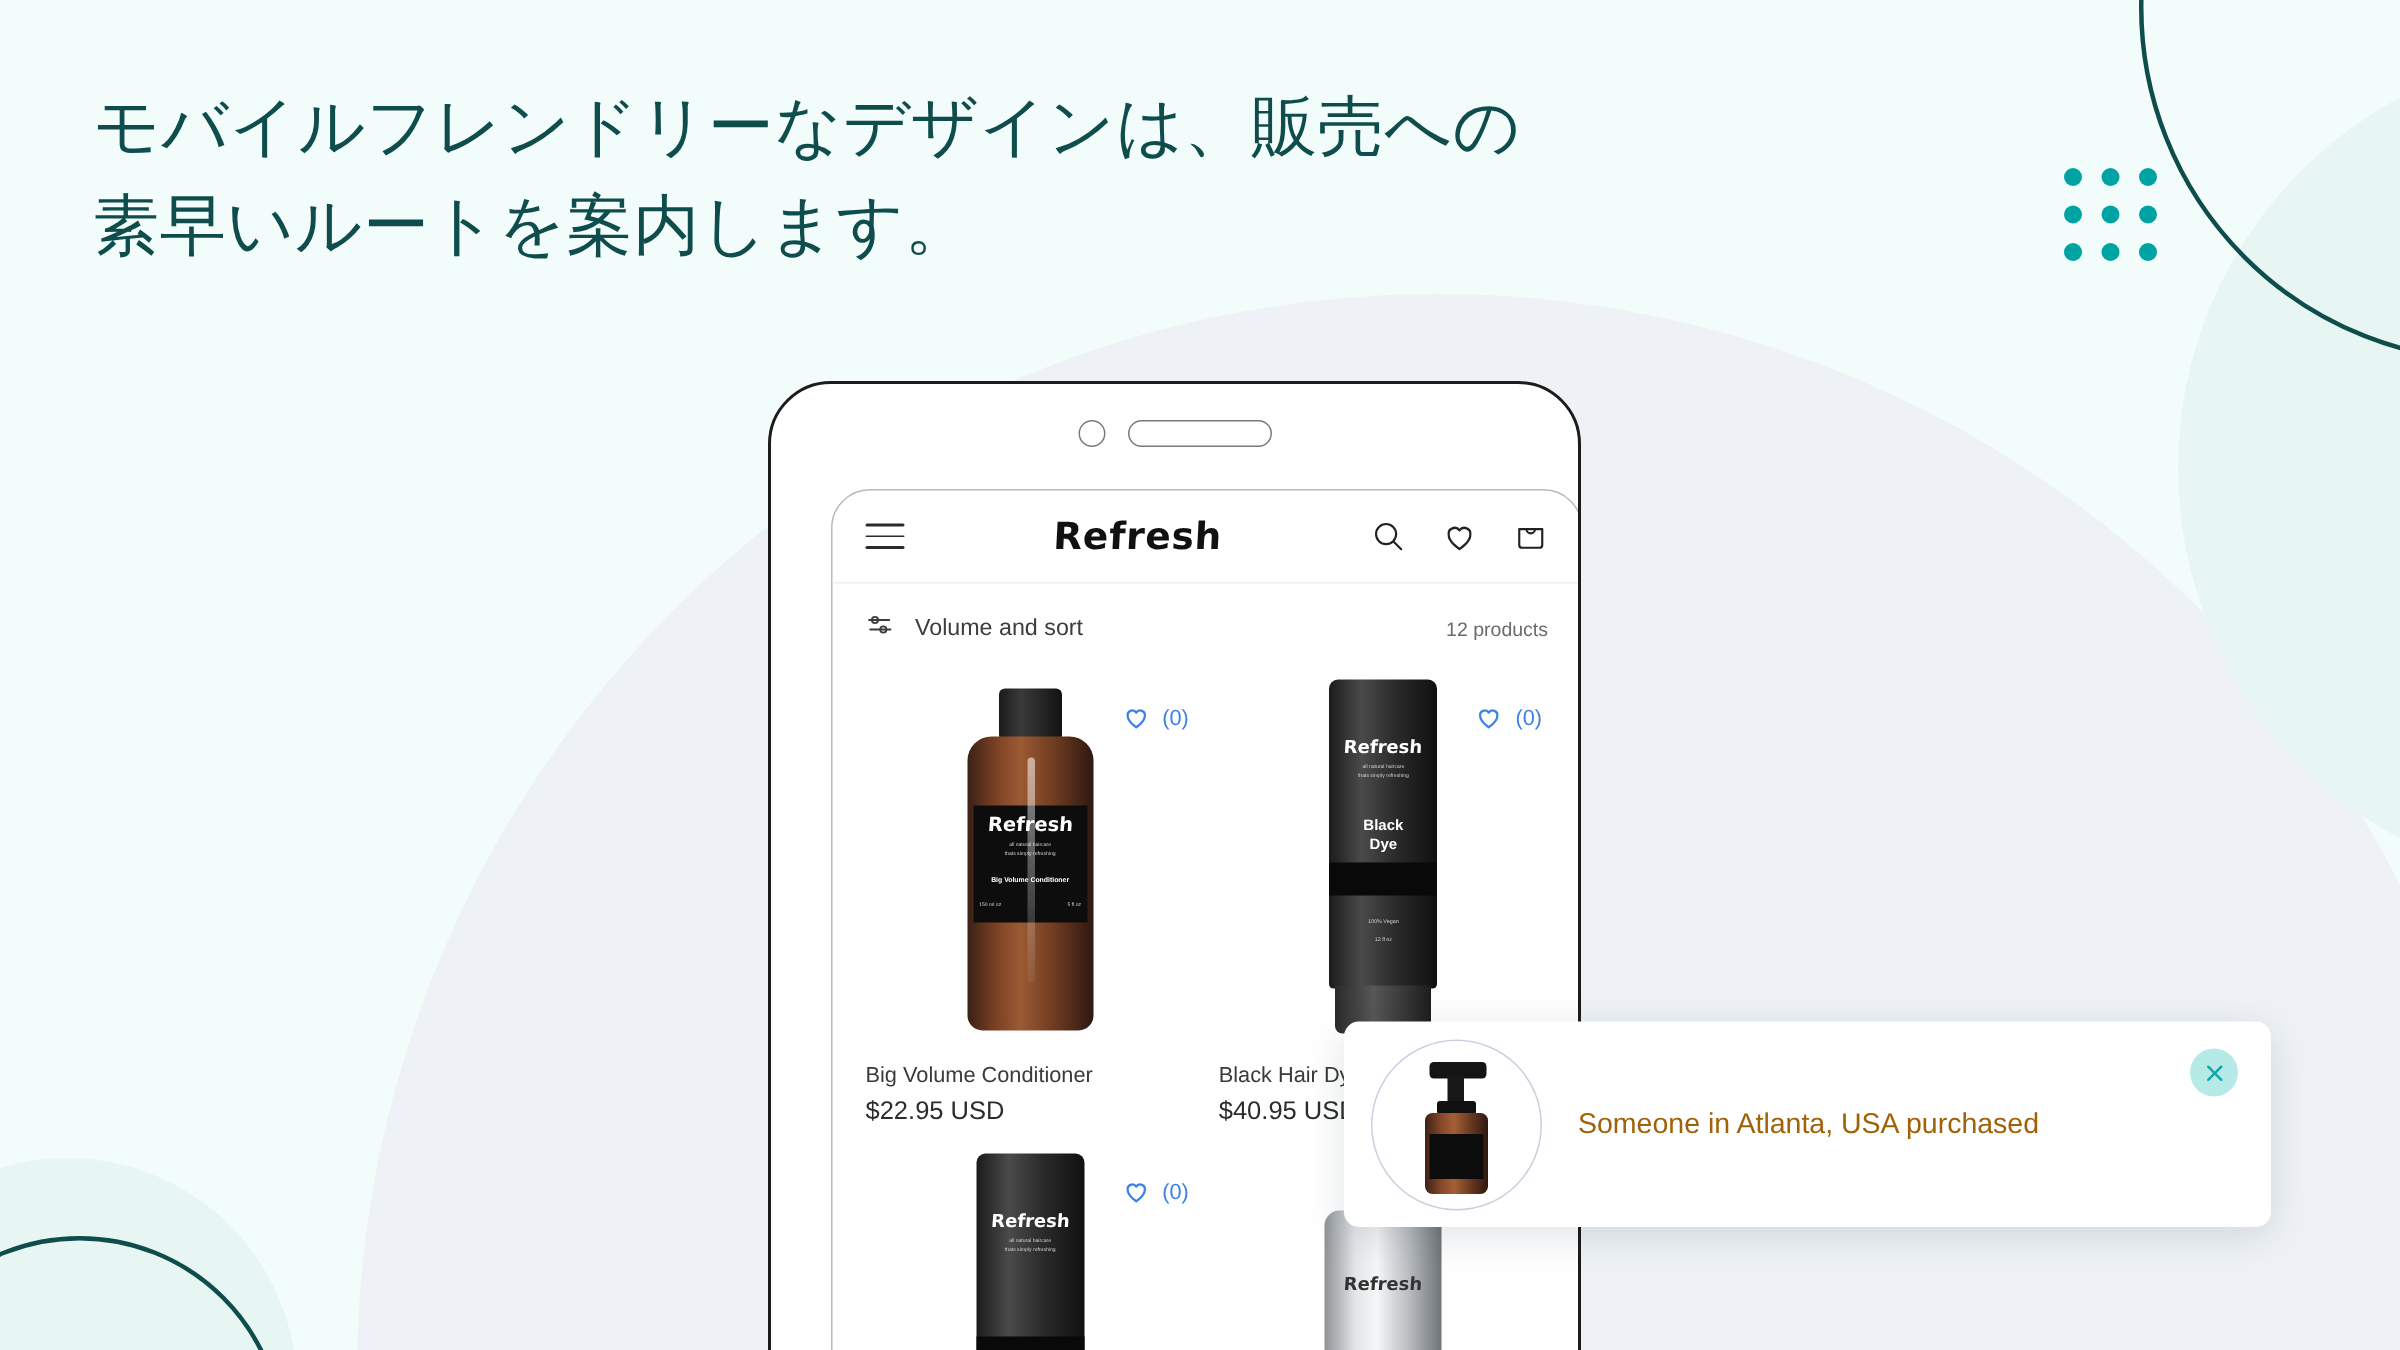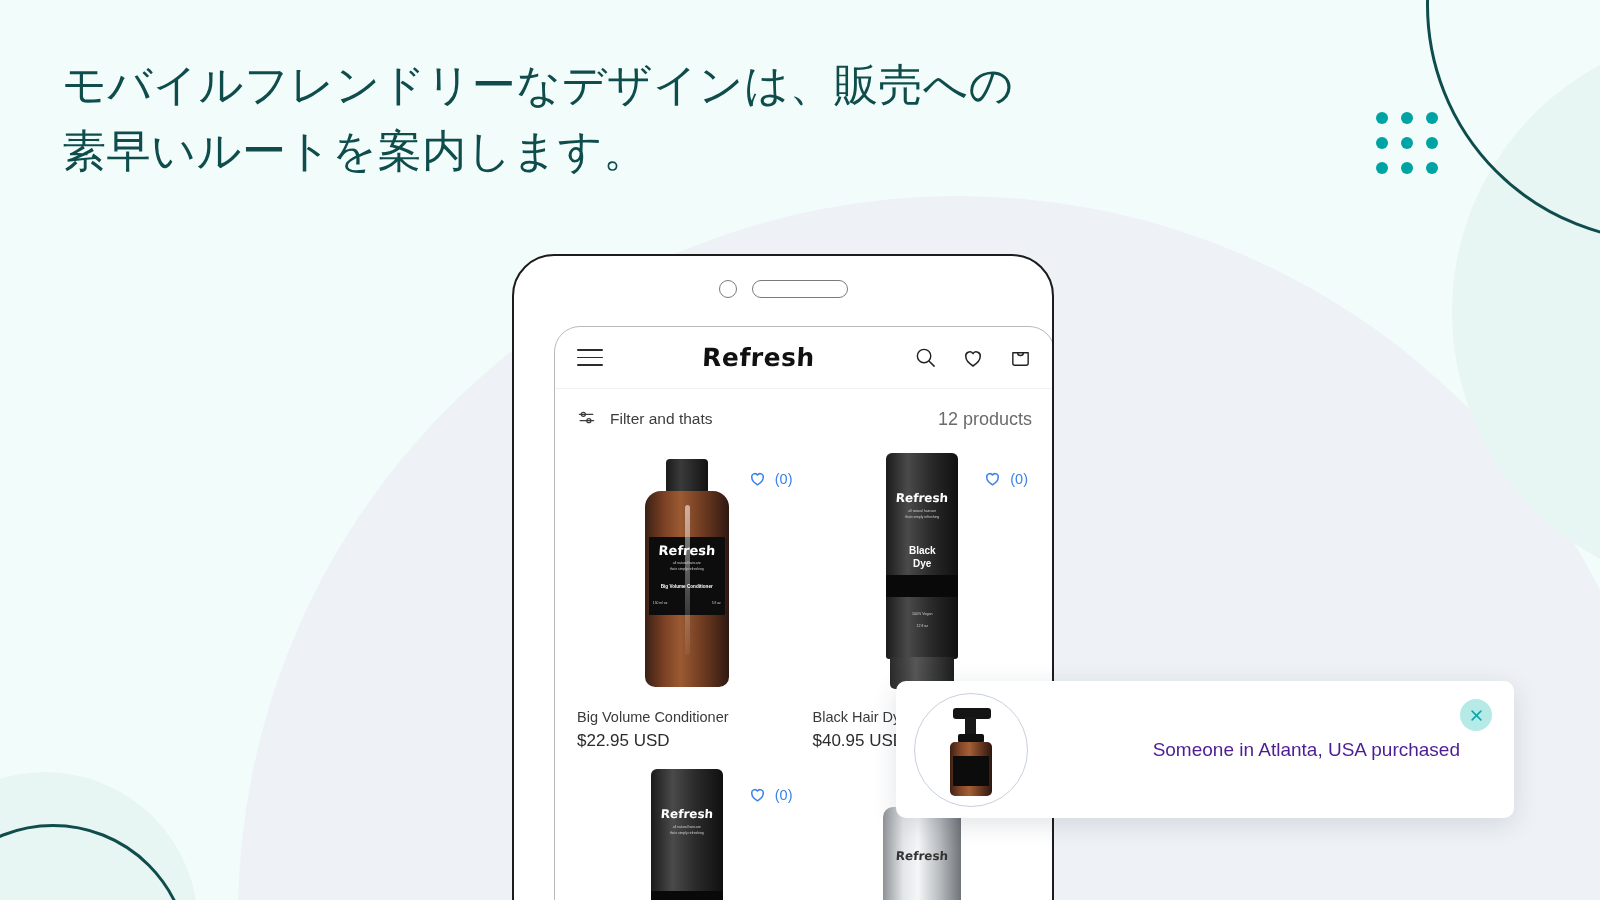--- a/index.html
+++ b/index.html
@@ -123,21 +123,21 @@
   .hdr-icons svg { display:block; }
 
   
   .filter-bar {
     height:60px;
     display:flex; align-items:center; justify-content:space-between;
     padding:0 22px;
   }
   .filter-left { display:flex; align-items:center; gap:14px; }
   .filter-label { font-size:15.5px; color:#3d3d3d; }
-  .product-count { font-size:18px; color:#6b6b6b; }
+  .product-count { font-size:13px; color:#6b6b6b; }
 
   
   .product-grid {
     display:grid;
     grid-template-columns:1fr 1fr;
     column-gap:0; row-gap:0;
     padding:0 14px;
   }
   .product-card { position:relative; padding:4px 8px 14px 8px; }
   .card-media { position:relative; height:246px; }
@@ -258,21 +258,21 @@
   }
   .pump .pump-body {
     position:absolute; left:5px; top:34px; width:42px; height:54px;
     background:linear-gradient(90deg,#3d2116,#86482a 26%,#a45f36 46%,#6b3a21 72%,#2d1710);
     border-radius:5px;
   }
   .pump .pump-label {
     position:absolute; left:8px; top:48px; width:36px; height:30px; background:#0c0c0c;
   }
   .toast-text { flex:1; padding-left:24px; }
-  .toast-line1 { font-size:19px; color:#4c1d95;text-align:right; }
+  .toast-line1 { font-size:19px; color:#a16207; }
   .toast-line2 { font-size:19px; color:#111; font-weight:700; margin-top:9px; }
   .toast-line3 { font-size:16px; color:#a3a8ae; margin-top:10px; }
   .toast-close {
     width:32px; height:32px; border-radius:50%;
     background:#b6eae7;
     display:flex; align-items:center; justify-content:center;
     cursor:pointer; flex:0 0 auto;
     align-self:flex-start; margin-top:18px;
   }
 </style>
@@ -341,21 +341,21 @@
     <div class="filter-bar">
       <div class="filter-left">
         <span>
           <svg width="19" height="19" viewBox="0 0 24 24" fill="none" stroke="#3d3d3d" stroke-width="1.6">
             <line x1="3" y1="8" x2="20" y2="8" stroke-linecap="round"></line>
             <circle cx="8" cy="8" r="2.6"></circle>
             <line x1="4" y1="16" x2="21" y2="16" stroke-linecap="round"></line>
             <circle cx="15" cy="16" r="2.6"></circle>
           </svg>
         </span>
-        <span class="filter-label">Filter and thats</span>
+        <span class="filter-label">Volume and sort</span>
       </div>
       <span class="product-count">12 products</span>
     </div>
 
     <div class="product-grid">
 
       <div class="product-card">
         <div class="card-media">
           <div class="bottle b-amber">
             <div class="cap"></div>

